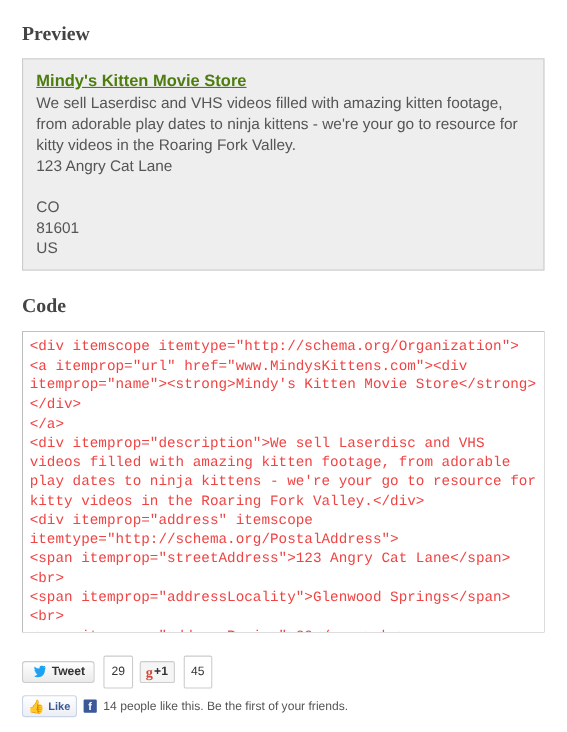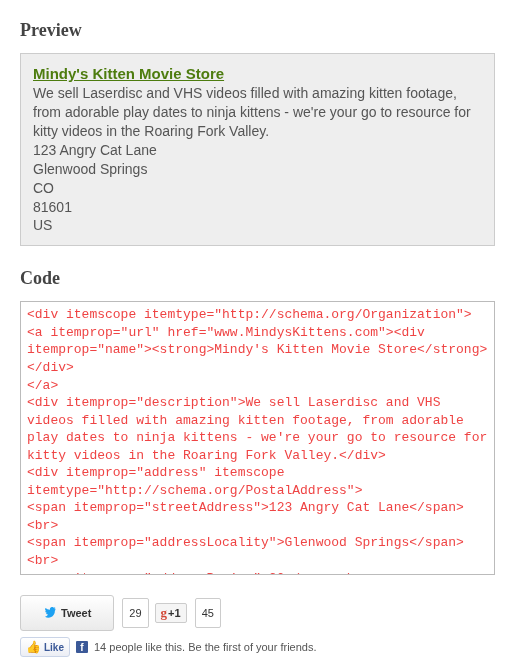--- a/index.html
+++ b/index.html
@@ -54,23 +54,23 @@
     align-items: center;
     gap: 8px;
     font-size: 11px;
   }
   .tweet-btn {
     display: inline-flex;
     align-items: center;
     border: 1px solid #ccc;
     border-radius: 3px;
     background: linear-gradient(#fff,#eaeaea);
-    padding: 1px 22px;
+    padding: 1px 8px;
     cursor: pointer;
-    height: 36px;
+    height: 20px;
   }
   .tweet-btn .bird {
     width: 14px; height: 12px; margin-right: 4px;
   }
   .tweet-btn span { font-weight: bold; color: #333; }
   .count-pill {
     border: 1px solid #ccc;
     border-radius: 2px;
     padding: 14px 6px;
     background: #fff;
@@ -129,21 +129,21 @@
 <body>
 
 
 
 <h2>Preview</h2>
 
 <div class="preview-box">
   <a href="#">Mindy's Kitten Movie Store</a><br>
   <span>We sell Laserdisc and VHS videos filled with amazing kitten footage, from adorable play dates to ninja kittens - we're your go to resource for kitty videos in the Roaring Fork Valley.</span><br>
   <span>123 Angry Cat Lane</span><br>
-  <span>Glenwood Springs</span><br>
+  <br>
   <span>CO</span><br>
   <span>81601</span><br>
   <span>US</span>
 </div>
 
 <h2>Code</h2>
 
 <textarea class="code-box" readonly="" style="">&lt;div itemscope itemtype="http://schema.org/Organization"&gt;
 &lt;a itemprop="url" href="www.MindysKittens.com"&gt;&lt;div itemprop="name"&gt;&lt;strong&gt;Mindy's Kitten Movie Store&lt;/strong&gt;&lt;/div&gt;
 &lt;/a&gt;

